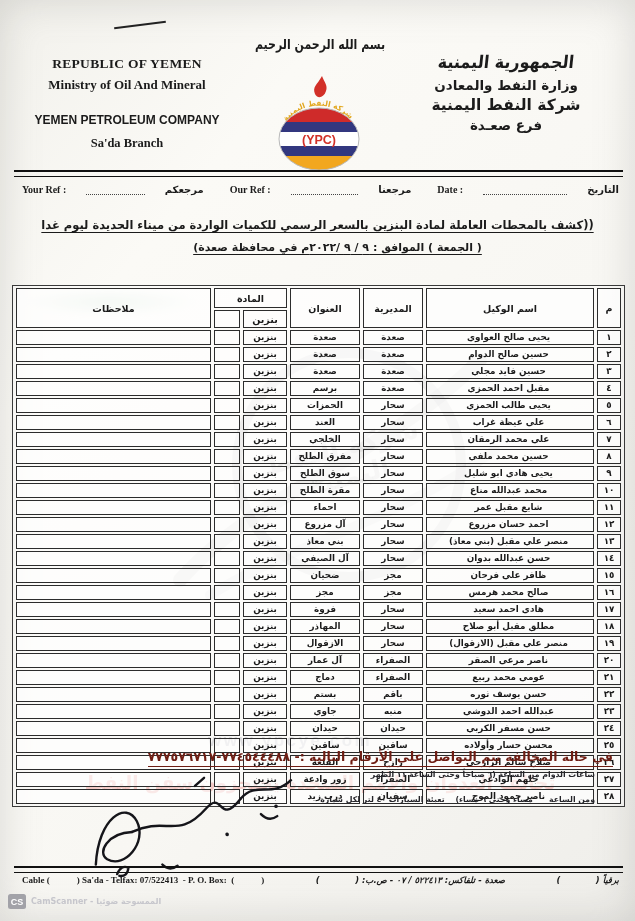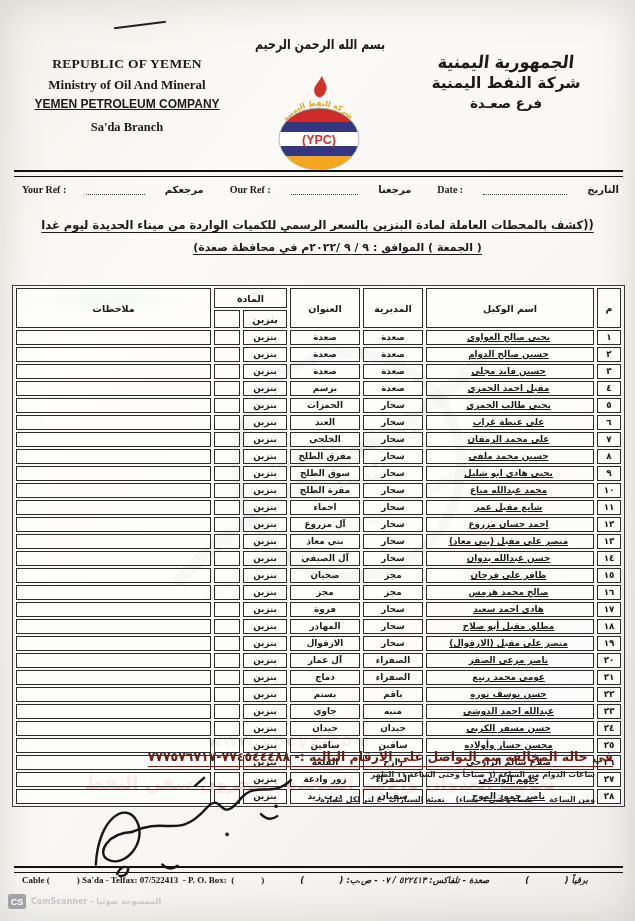--- a/index.html
+++ b/index.html
@@ -8,21 +8,21 @@
     background:linear-gradient(130deg,#f2f1ec 0%,#fbfaf6 25%,#f8f7f3 60%,#efeeea 100%);
     font-family:"DejaVu Sans",sans-serif;color:#1b1b1b;
     box-shadow:inset 0 0 40px rgba(120,120,115,.25);
   }
   .abs{position:absolute;}
   
   .pen-mark{left:114px;top:24px;width:52px;height:0;border-top:2.5px solid #222;transform:rotate(-7deg);}
   .hdr-en{left:16px;top:56px;width:222px;text-align:center;}
   .hdr-en .l1{font:bold 13.5px "Liberation Serif","DejaVu Serif",serif;letter-spacing:.3px;}
   .hdr-en .l2{font:bold 13px "Liberation Serif","DejaVu Serif",serif;margin-top:5px;}
-  .hdr-en .l3{font:bold 12px "Liberation Sans","DejaVu Sans",sans-serif;margin-top:4px;text-decoration:underline;}
+  .hdr-en .l3{font:bold 12px "Liberation Sans","DejaVu Sans",sans-serif;margin-top:20px;}
   .hdr-en .l4{font:bold 12.5px "Liberation Serif","DejaVu Serif",serif;margin-top:9px;}
   .bismillah{left:240px;top:38px;width:160px;text-align:center;font-weight:bold;font-size:11px;transform:scaleY(1.25);}
   .logo{left:276px;top:74px;}
   .hdr-ar{right:14px;top:52px;width:230px;text-align:center;direction:rtl;}
   .hdr-ar .l1{font-size:16px;font-weight:bold;transform:skewX(-6deg) scaleY(1.1);letter-spacing:-1px;}
   .hdr-ar .l2{font-size:13.5px;font-weight:bold;margin-top:6px;}
   .hdr-ar .l3{font-size:15.5px;font-weight:bold;margin-top:3px;}
   .hdr-ar .l4{font-size:13.5px;font-weight:bold;margin-top:3px;letter-spacing:2px;}
   .rule-top{left:14px;right:12px;top:170px;height:4px;border-top:2.5px solid #111;border-bottom:1px solid #111;}
   
@@ -35,42 +35,42 @@
   .doc-title{left:20px;right:20px;top:218px;text-align:center;direction:rtl;}
   .doc-title .t1{font-size:11.5px;font-weight:bold;text-decoration:underline;text-underline-offset:3px;}
   .doc-title .t2{font-size:11px;font-weight:bold;margin-top:9px;display:inline-block;text-decoration:underline;text-underline-offset:3px;margin-left:40px;}
   
   .table-frame{left:12px;top:285px;width:611px;border:1px solid #3a3a3a;background:rgba(255,255,255,.35);}
   table.agents{width:100%;border-collapse:separate;border-spacing:3px 2px;table-layout:fixed;direction:rtl;}
   table.agents th,table.agents td{border:1px solid #2c2c2c;font-weight:bold;background:rgba(255,255,255,.6);overflow:hidden;white-space:nowrap;}
   table.agents th{font-size:9.5px;height:16px;text-align:center;}
   table.agents th.sub{height:14px;}
   table.agents td{font-size:8.8px;height:11px;line-height:11px;text-align:center;}
-  td.c-agent{text-align:right;padding-right:4px;text-decoration:underline;}
+  td.c-agent{text-align:right;padding-right:4px;}
   col.c-no{width:24px;} col.c-agent{width:168px;} col.c-district{width:60px;}
   col.c-address{width:70px;} col.c-benzin{width:44px;} col.c-sub{width:26px;} col.c-notes{width:auto;}
   
   .wm-ring{left:232px;top:348px;width:214px;height:214px;border:10px solid rgba(135,135,140,.20);border-radius:50%;}
   .wm-ring-text{left:250px;top:432px;width:190px;text-align:center;direction:rtl;font-size:26px;font-weight:bold;
     color:rgba(130,130,135,.22);transform:rotate(-14deg);}
   .wm-swoosh{left:150px;top:330px;}
   .wm-url{left:208px;top:731px;font:bold 17px "Liberation Sans","DejaVu Sans",sans-serif;
     color:rgba(155,155,168,.5);letter-spacing:2.5px;}
   .wm-red{left:55px;top:772px;width:530px;text-align:center;direction:rtl;font-size:18.5px;font-weight:bold;
     color:rgba(226,105,95,.52);}
   .smudge{left:22px;top:288px;width:175px;height:28px;filter:blur(2px);
     background:radial-gradient(ellipse at center,rgba(110,175,125,.25),rgba(110,175,125,0) 70%);}
   
   .contact-line{right:22px;top:749px;direction:rtl;font-size:12.5px;font-weight:bold;color:#6e1d13;
     border-bottom:1.5px solid #6e1d13;padding-bottom:2px;white-space:nowrap;}
   .hours1{right:40px;top:770px;direction:rtl;font-size:7.8px;font-weight:bold;color:#25252a;white-space:pre;}
   .hours2{right:40px;top:795px;direction:rtl;font-size:7.8px;font-weight:bold;color:#25252a;white-space:pre;}
   .signature{left:72px;top:772px;}
   .rule-bottom{left:14px;right:12px;top:866px;height:4px;border-top:2.5px solid #111;border-bottom:1px solid #111;}
-  .bottom-bar{left:22px;right:16px;top:875px;display:flex;justify-content:flex-start;align-items:baseline;gap:36px;}
+  .bottom-bar{left:22px;right:16px;top:875px;display:flex;justify-content:space-between;align-items:baseline;gap:36px;}
   .bb-en{font:bold 9px "Liberation Serif","DejaVu Serif",serif;white-space:pre;}
   .bb-ar{direction:rtl;font-size:8.5px;font-weight:bold;white-space:pre;font-style:italic;}
   .camscanner{left:8px;top:894px;display:flex;align-items:center;gap:5px;}
   .cs-box{width:18px;height:15px;background:#a2a2a8;color:#fff;border-radius:2.5px;
     font:bold 9px "Liberation Sans","DejaVu Sans",sans-serif;display:flex;align-items:center;justify-content:center;}
   .cs-text{font-size:8px;color:#c6c6cc;font-weight:bold;}
 </style>
 </head>
 <body>
 
@@ -114,20 +114,21 @@
       <rect x="3" y="58" width="80" height="14" fill="#ffffff"></rect>
       <rect x="3" y="72" width="80" height="10" fill="#32377f"></rect>
       <rect x="3" y="82" width="80" height="16" fill="#f2a71f"></rect>
     </g>
     <ellipse cx="43" cy="65" rx="40" ry="31" fill="none" stroke="#b9b9b9" stroke-width="1"></ellipse>
     <text x="43" y="69.5" text-anchor="middle" font-size="12.5" font-weight="bold" fill="#d23028" font-family="Liberation Sans, DejaVu Sans, sans-serif">(YPC)</text>
   </svg>
 
   <div class="abs hdr-ar">
     <div class="l1">الجمهورية اليمنية</div>
+    <div class="l2">وزارة النفط والمعادن</div>
     <div class="l3">شركة النفط اليمنية</div>
     <div class="l4">فرع صعـدة</div>
   </div>
 
   <div class="abs rule-top"></div>
 
   <div class="abs ref-row">
     <div class="ref-group">
       <span class="ref-en">Your Ref :</span>
       <span class="leader"></span>

